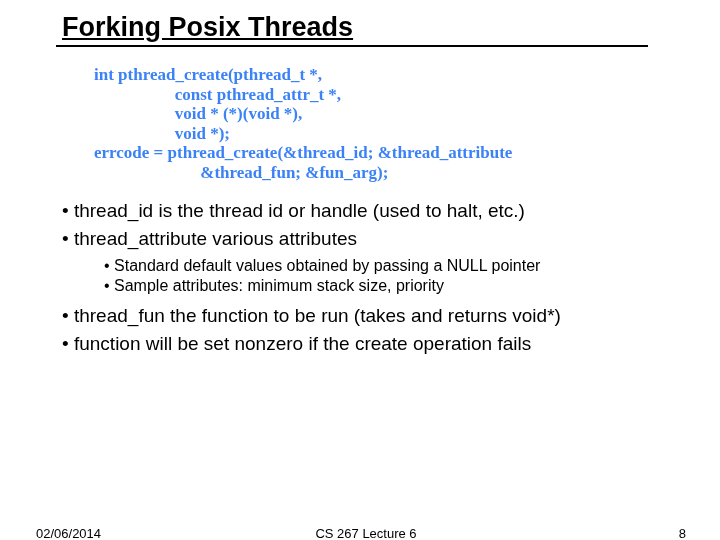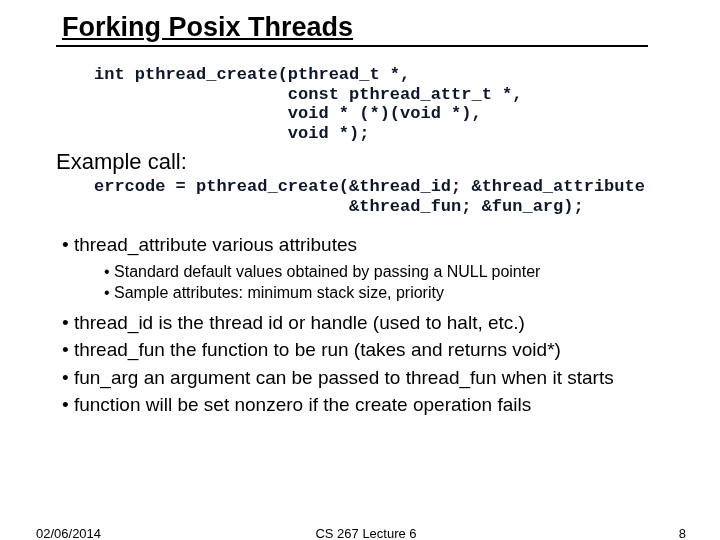--- a/index.html
+++ b/index.html
@@ -1,21 +1,21 @@
 <!DOCTYPE html>
 <html><head>
 <meta charset="utf-8">
 <style>
   * { margin: 0; padding: 0; box-sizing: border-box; }
   html, body { width: 720px; height: 540px; background: #fff; font-family: Arial, Helvetica, sans-serif; color: #000; }
   .slide { width: 704px; height: 540px; position: relative; padding: 12px 38px 0 38px; }
   .title-wrap { border-bottom: 2px solid #000; padding-bottom: 2px; margin: 0 18px 18px 18px; }
   .title { font-size: 27px; font-weight: bold; text-decoration: underline; display: inline-block; padding-left: 6px; }
   .section-label { font-size: 22px; margin-left: 18px; margin-top: 6px; margin-bottom: 2px; }
-  .code { font-family: Liberation Mono, monospace; font-weight: bold; color: #0f172a; font-size: 17px; white-space: pre; line-height: 1.15; margin-left: 56px; }
+  .code { font-family: Liberation Serif, serif; font-weight: bold; color: #3b82f6; font-size: 17px; white-space: pre; line-height: 1.15; margin-left: 56px; }
   ul.outer { list-style: none; margin: 16px 0 0 24px; }
   ul.outer > li { font-size: 19px; line-height: 1.35; margin-bottom: 2px; }
   ul.outer > li::before { content: "• "; color: #000; }
   ul.inner { list-style: none; margin: 4px 0 6px 42px; }
   ul.inner > li { font-size: 16px; line-height: 1.3; }
   ul.inner > li::before { content: "• "; }
   .footer { position: absolute; bottom: 14px; left: 0; width: 720px; font-size: 13px; }
   .footer .date { position: absolute; left: 36px; }
   .footer .lect { position: absolute; left: 6px; width: 720px; text-align: center; }
   .footer .pnum { position: absolute; right: 34px; }
@@ -27,34 +27,32 @@
 
   <div class="title-wrap">
     <div class="title">Forking Posix Threads</div>
   </div>
 
   <div class="code">int pthread_create(pthread_t *,
                    const pthread_attr_t *,
                    void * (*)(void *),
                    void *);</div>
 
-  <div class="section-label">Example call:</div>
   <div class="code">errcode = pthread_create(&amp;thread_id; &amp;thread_attribute
                          &amp;thread_fun; &amp;fun_arg);</div>
 
   <ul class="outer">
+    <li><span>thread_id  </span><span>is the thread id or handle (used to halt, etc.)</span></li>
     <li><span>thread_attribute </span><span>various attributes</span>
       <ul class="inner">
         <li><span>Standard default values obtained by passing a NULL pointer</span></li>
         <li><span>Sample attributes: minimum stack size, priority</span></li>
       </ul>
     </li>
-    <li><span>thread_id  </span><span>is the thread id or handle (used to halt, etc.)</span></li>
     <li><span>thread_fun </span><span>the function to be run (takes and returns void*)</span></li>
-    <li><span>fun_arg </span><span>an argument can be passed to thread_fun when it starts</span></li>
     <li><span>function </span><span>will be set nonzero if the create operation fails</span></li>
   </ul>
 
   <div class="footer">
     <span class="date">02/06/2014</span>
     <span class="lect">CS 267 Lecture 6</span>
     <span class="pnum">8</span>
   </div>
 
 </div>

